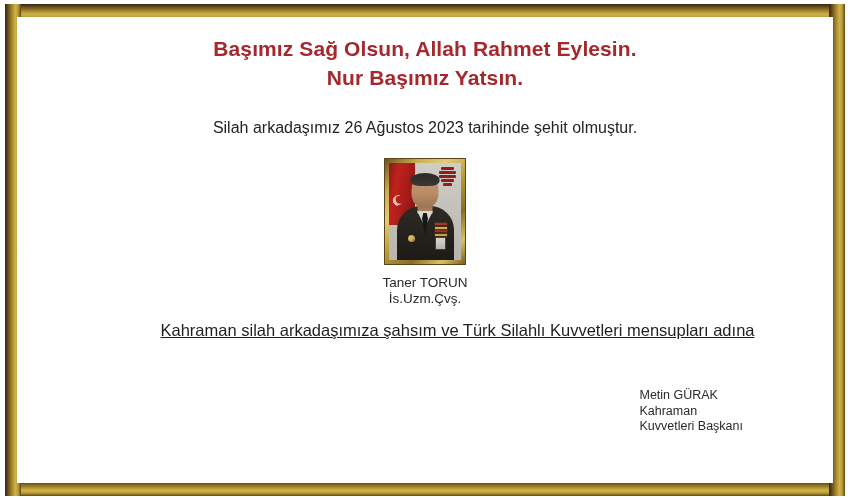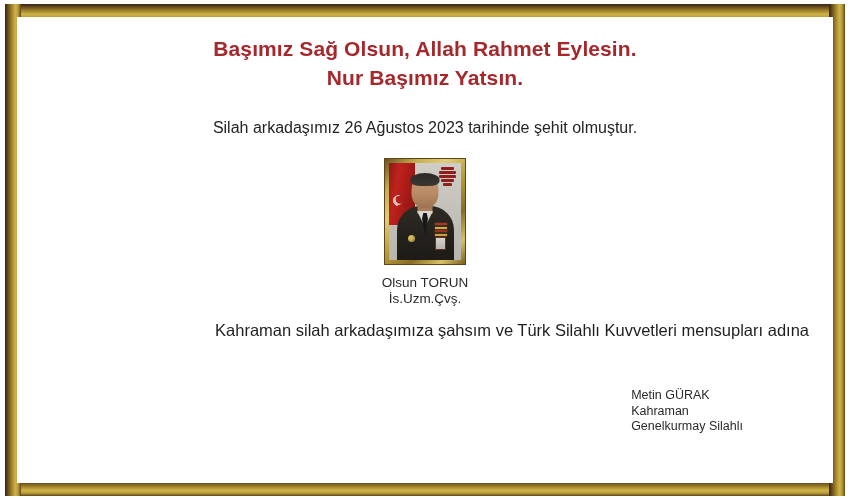--- a/index.html
+++ b/index.html
@@ -325,21 +325,22 @@
 
   
   .body-text {
     position: absolute;
     left: 41px;
     right: 24px;
     top: 301px;
     color: #1f1f1f;
     font-size: 16.5px;
     line-height: 25px;
-    text-align: right;
+    text-align: center;
+    text-decoration: underline;
   }
   .body-text .p1 { display: block; text-indent: 48px; }
   .body-text .p2 { display: block; }
 
   
   .signature {
     position: absolute;
     right: 90px;
     top: 371px;
     text-align: left;
@@ -394,28 +395,28 @@
               <i></i>
               <i></i>
           </div>
           <div class="p-badge"></div>
           <div class="p-medal"></div>
         </div>
       </div>
     </div>
 
     <div class="name-block">
-      <span class="nm">Olsun TORUN</span>
+      <span class="nm">Taner TORUN</span>
       <span class="rk">İs.Uzm.Çvş.</span>
     </div>
 
     <div class="body-text">
       <span class="p1">Kahraman silah arkadaşımıza şahsım ve Türk Silahlı Kuvvetleri mensupları adına</span>
     </div>
 
     <div class="signature">
       <span>Metin GÜRAK</span>
       <span>Kahraman</span>
-      <span>Genelkurmay Silahlı</span>
+      <span>Kuvvetleri Başkanı</span>
     </div>
 
   </div>
 </div>
 
 </body></html>

